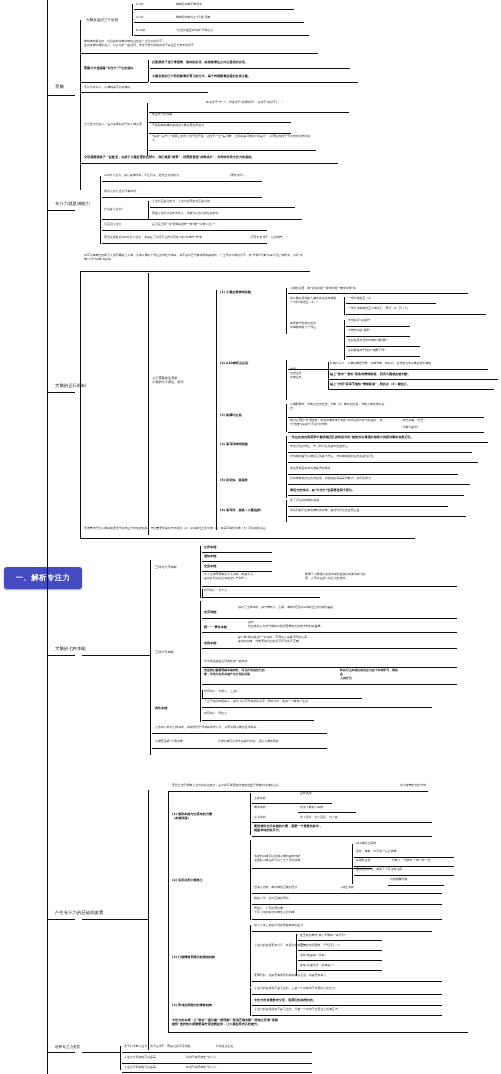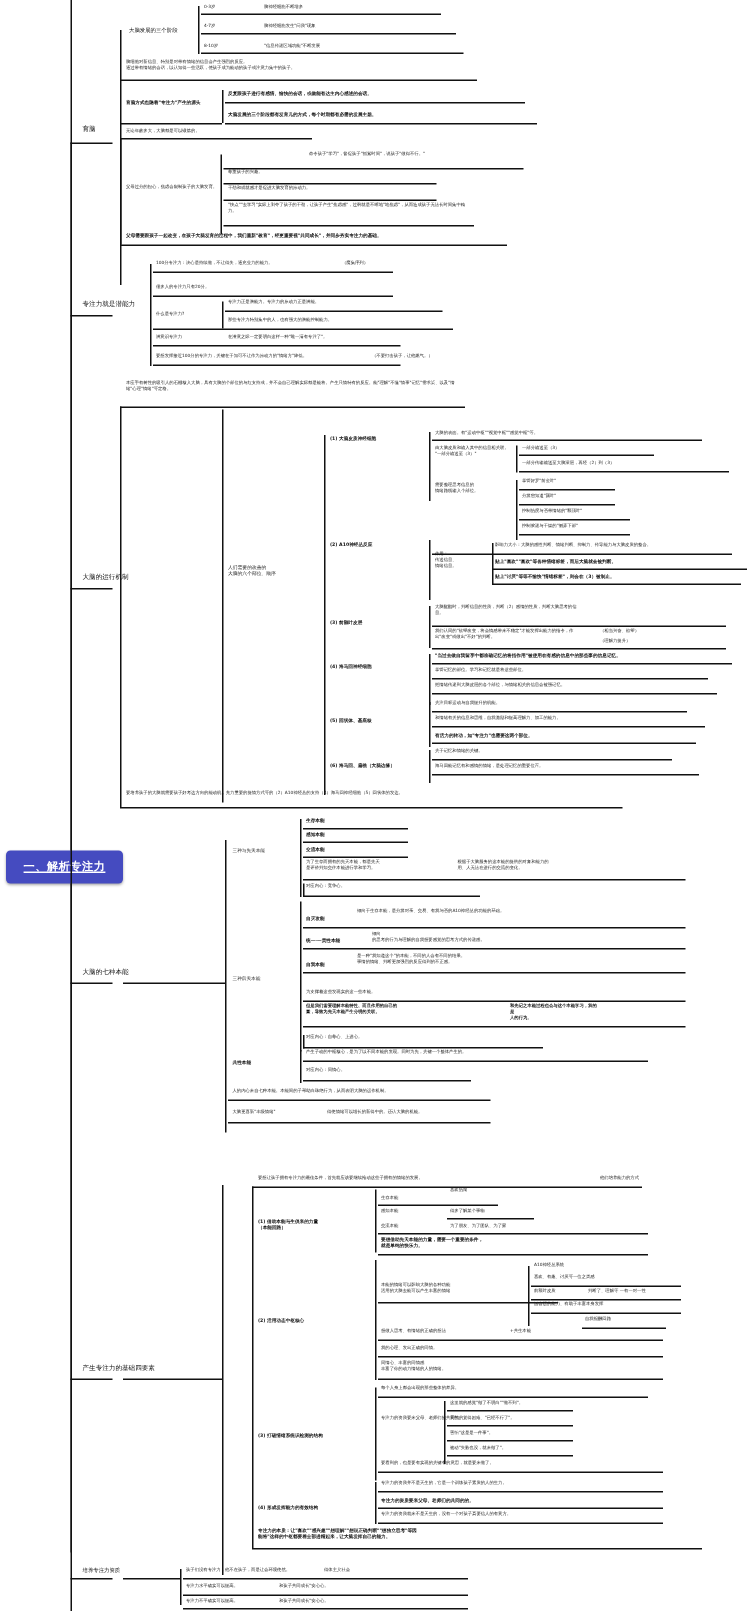--- a/index.html
+++ b/index.html
@@ -26,21 +26,21 @@
   #root-node{
     position:absolute;
     left:4px;top:567px;
     width:78px;height:22px;
     background:#454bc0;
     border-radius:3px;
     box-shadow:0 1px 2px rgba(0,0,0,.35);
     display:flex;align-items:center;justify-content:center;
   }
   #root-node .lbl{
-    color:#ffffff;font-weight:bold;font-size:7.4px;letter-spacing:.4px;text-decoration:underline;
+    color:#ffffff;font-weight:bold;font-size:7.4px;letter-spacing:.4px;
   }
 
   
   .l1{font-size:4.4px;font-weight:normal;color:#111;}
 
   
   .l2{font-size:3.6px;color:#111;}
 
   
   .l3{font-size:3.1px;color:#1b1b1b;}

